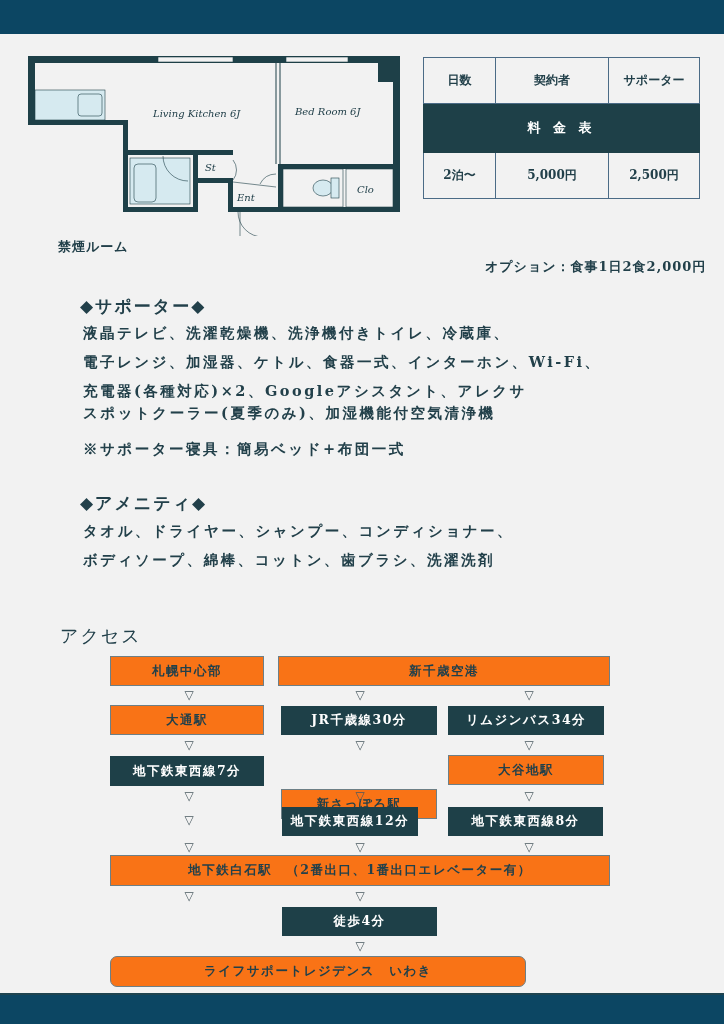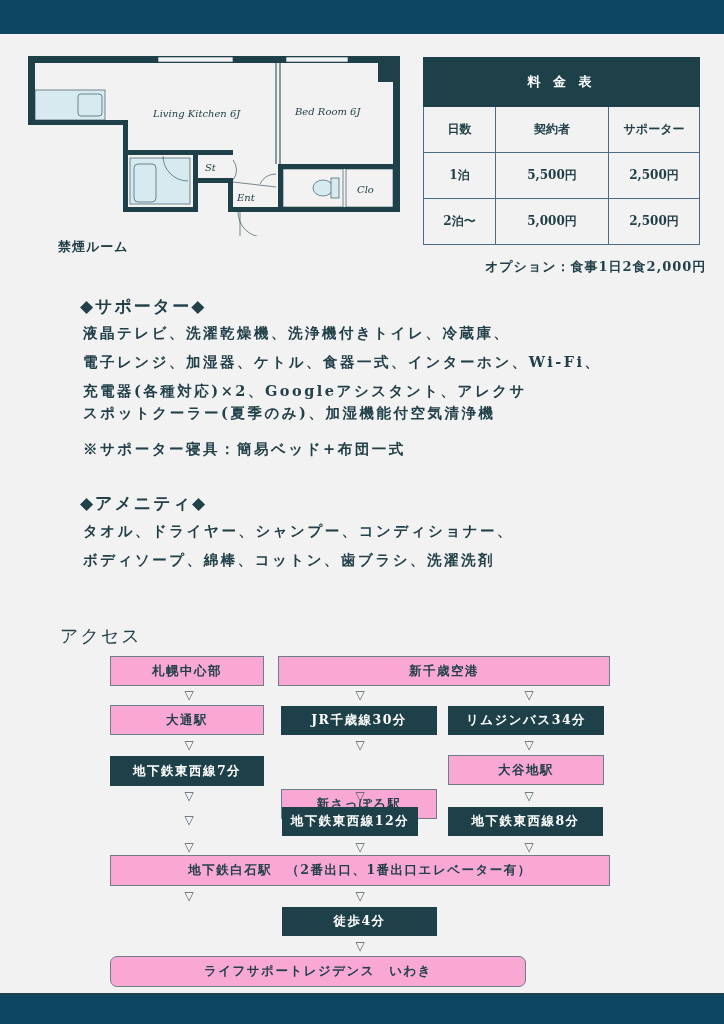--- a/index.html
+++ b/index.html
@@ -17,21 +17,21 @@
   .pt td { border: 1px solid #4b6b86; height: 46px; text-align: center; font-size: 12px; font-weight: bold; color: #22404a; }
   .pt td.c0 { width: 72px; }
   .pt td.c1 { width: 113px; }
   .opt { position: absolute; left: 443px; top: 258px; font-size: 13px; font-weight: bold; color: #22404a; letter-spacing: 1px; margin-left: 42px; }
   
   .sec-h { position: absolute; font-size: 17px; font-weight: bold; color: #22404a; letter-spacing: 2px; }
   .line { position: absolute; left: 83px; font-size: 14.5px; font-weight: bold; color: #22404a; letter-spacing: 2.5px; white-space: nowrap; }
   .access-h { position: absolute; left: 60px; top: 624px; font-size: 18px; color: #22404a; letter-spacing: 2px; }
   
   .box { position: absolute; display: flex; align-items: center; justify-content: center; font-size: 12.5px; font-weight: bold; letter-spacing: 1.5px; white-space: nowrap; }
-  .box.o { border: 1px solid #6d7f86; background: #f9a8d4; color: #22404a; }
+  .box.o { border: 1px solid #6d7f86; background: #f97316; color: #22404a; }
   .box.f { background: #1e4048; color: #fff; }
   .arr { position: absolute; width: 14px; height: 14px; font-size: 12px; color: #4a5a60; text-align: center; line-height: 14px; }
 </style>
 </head>
 <body>
 
 <div class="hdr"></div>
 
 <div class="fp">
   <svg width="372" height="180" viewBox="0 0 372 180">
@@ -87,32 +87,27 @@
   <span class="fp-lbl" style="left:267px;top:50px;">Bed Room 6J</span>
   <span class="fp-lbl" style="left:177px;top:106px;">St</span>
   <span class="fp-lbl" style="left:209px;top:136px;">Ent</span>
   <span class="fp-lbl" style="left:329px;top:128px;">Clo</span>
 </div>
 <div class="nosmoke">禁煙ルーム</div>
 
 <table class="pt">
   <tbody>
       <tr>
-        <th class="title" colspan="3">料 金 表</th>
-      </tr>
-  <tr>
     <td class="c0">日数</td>
     <td class="c1">契約者</td>
     <td>サポーター</td>
   </tr>
   <tr>
-    <td>1泊</td>
-    <td>5,500円</td>
-    <td>2,500円</td>
-  </tr>
+        <th class="title" colspan="3">料 金 表</th>
+      </tr>
   <tr>
     <td>2泊〜</td>
     <td>5,000円</td>
     <td>2,500円</td>
   </tr>
 </tbody>
   </table>
 <div class="opt">オプション：食事1日2食2,000円</div>
 
 <div class="sec-h" style="left:80px;top:295px;">◆サポーター◆</div>

